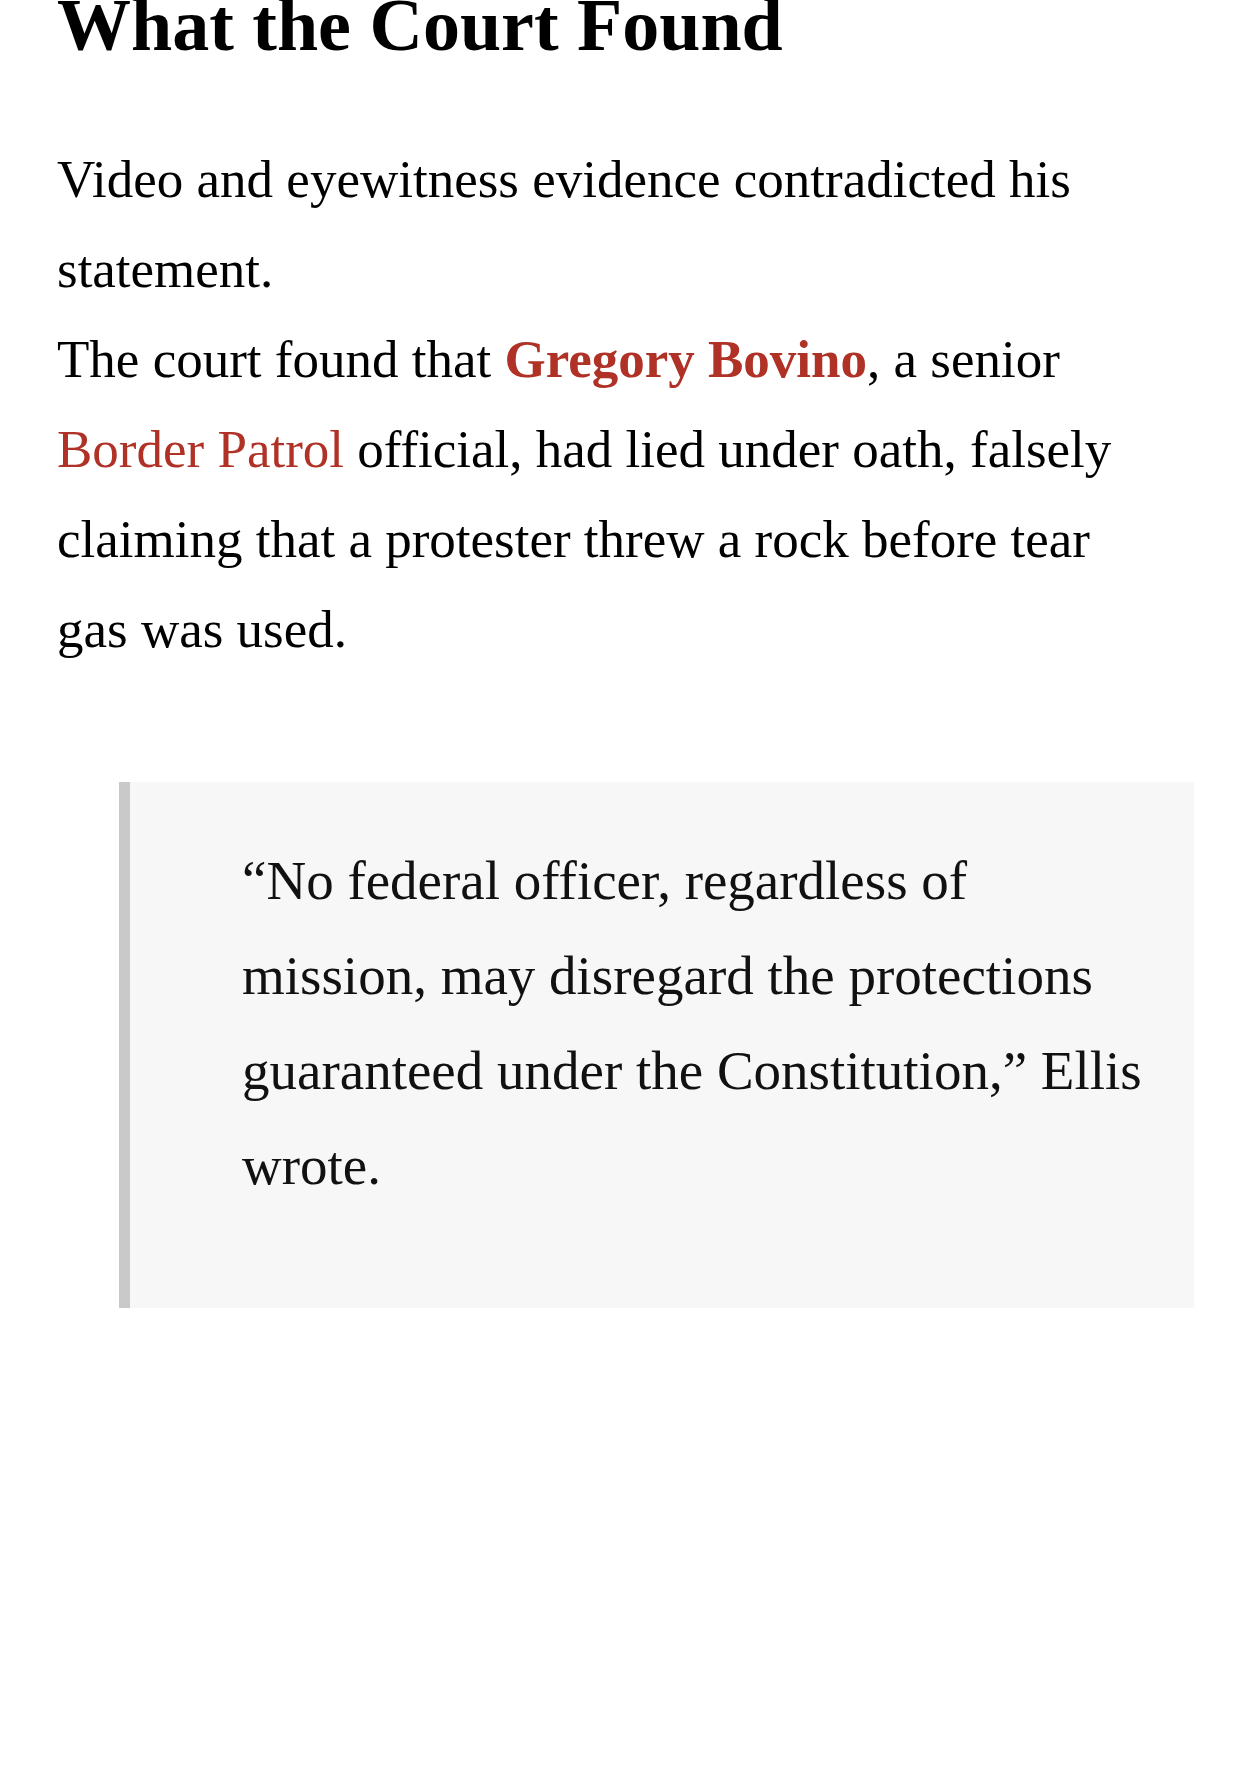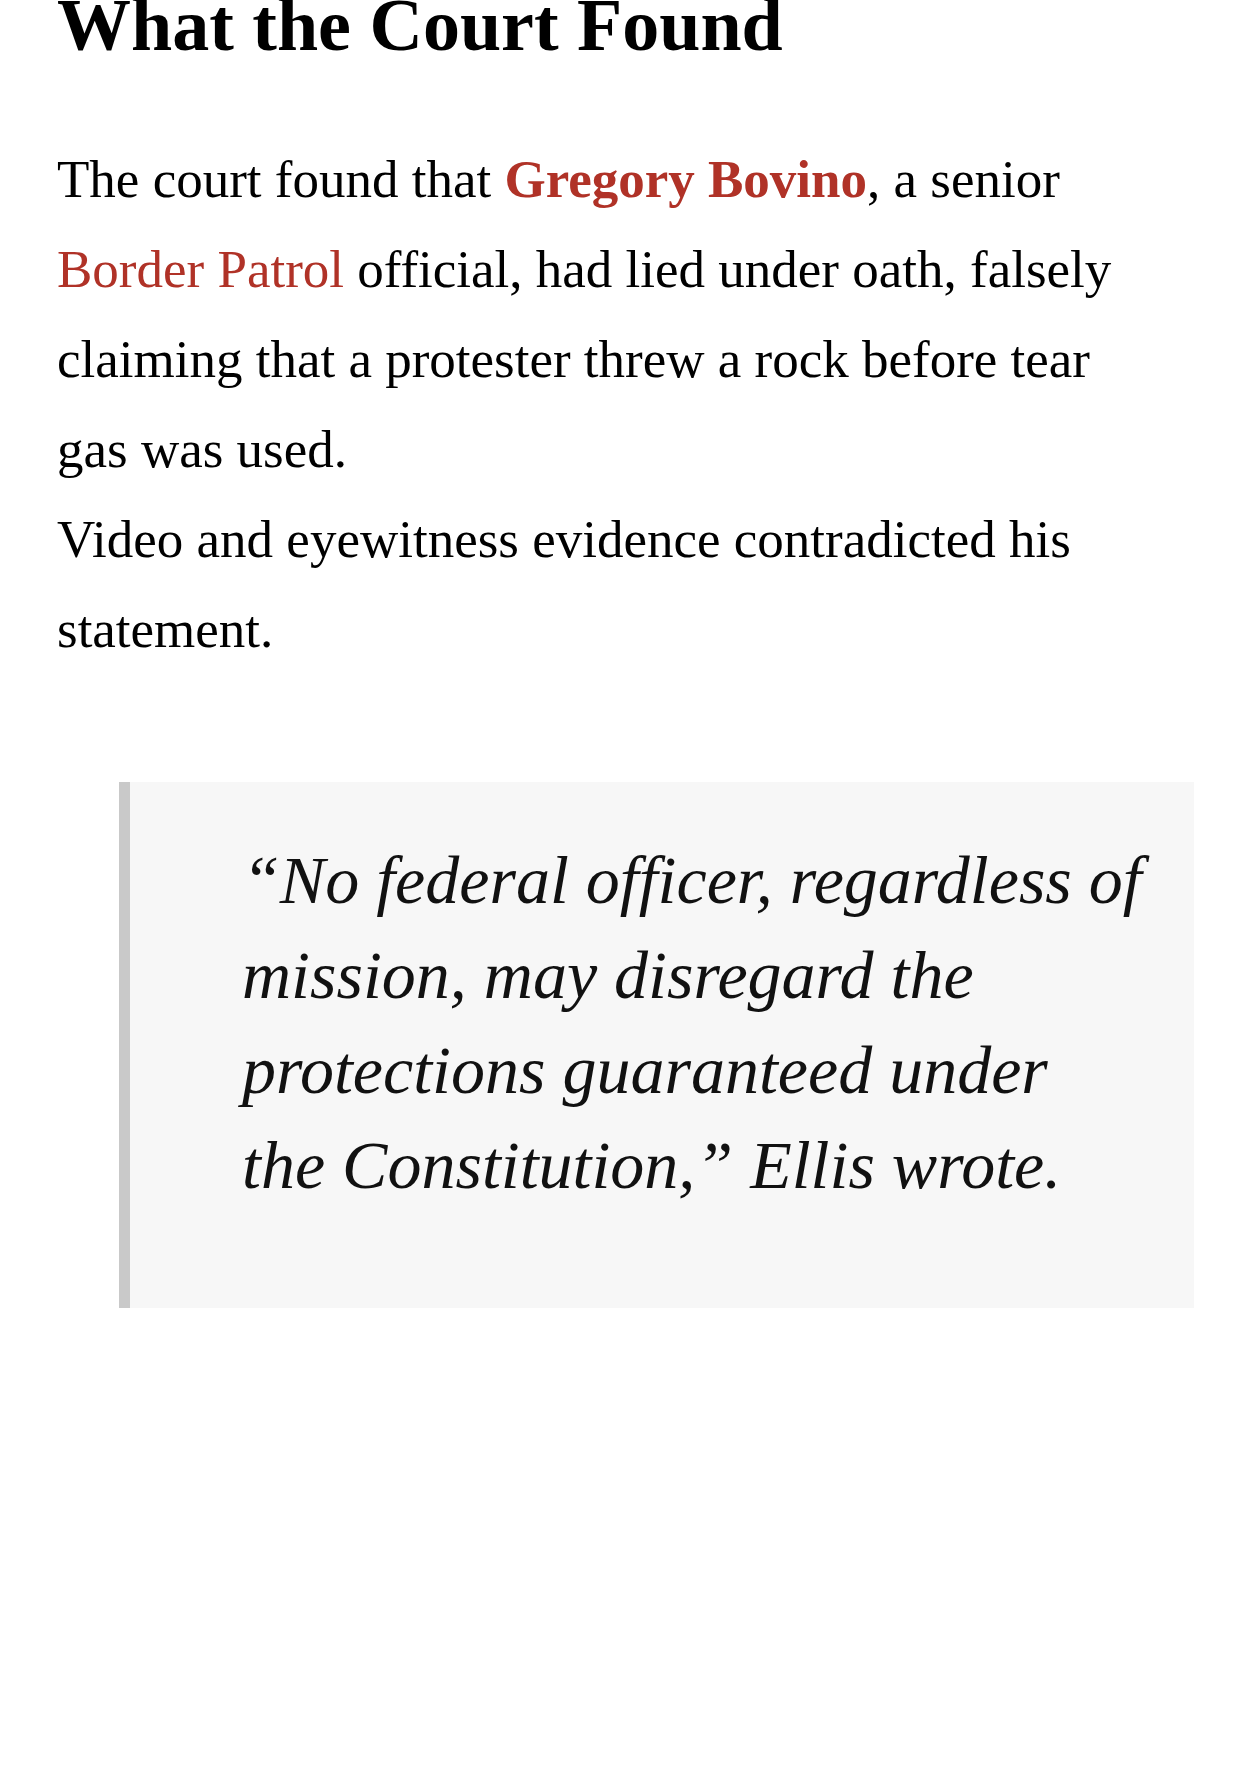--- a/index.html
+++ b/index.html
@@ -46,38 +46,37 @@
   }
   blockquote.pullquote {
     margin: 108px 48px 0 62px;   
     border-left: 11px solid var(--quote-border, #c9c9c9);
     background: var(--quote-bg, #f7f7f7);
     padding: 51px 109px 95px 112px;
   }
   blockquote.pullquote .quote-text {
     display: block;
     width: 900px;
-    font-style: italic;
-    font-size: 68px;
+    font-size: 55px;
     line-height: 95px;
     color: #111111;
   }
 </style>
 </head>
 <body>
 
 <div class="article">
 
   <h1 class="headline">What the Court Found</h1>
 
   <div class="bodycopy">
 
+    <p><span>Video and eyewitness evidence contradicted his statement.</span></p>
+
     <p><span>The court found that </span><a class="link bold">Gregory Bovino</a><span>, a senior </span><a class="link">Border Patrol</a><span> official, had lied under oath, falsely claiming that a protester threw a rock before tear gas was used.</span></p>
-
-    <p><span>Video and eyewitness evidence contradicted his statement.</span></p>
 
 
   </div>
 
   <blockquote class="pullquote">
     <span class="quote-text">“No federal officer, regardless of mission, may disregard the protections guaranteed under the Constitution,” Ellis wrote.</span>
   </blockquote>
 
 </div>
 

